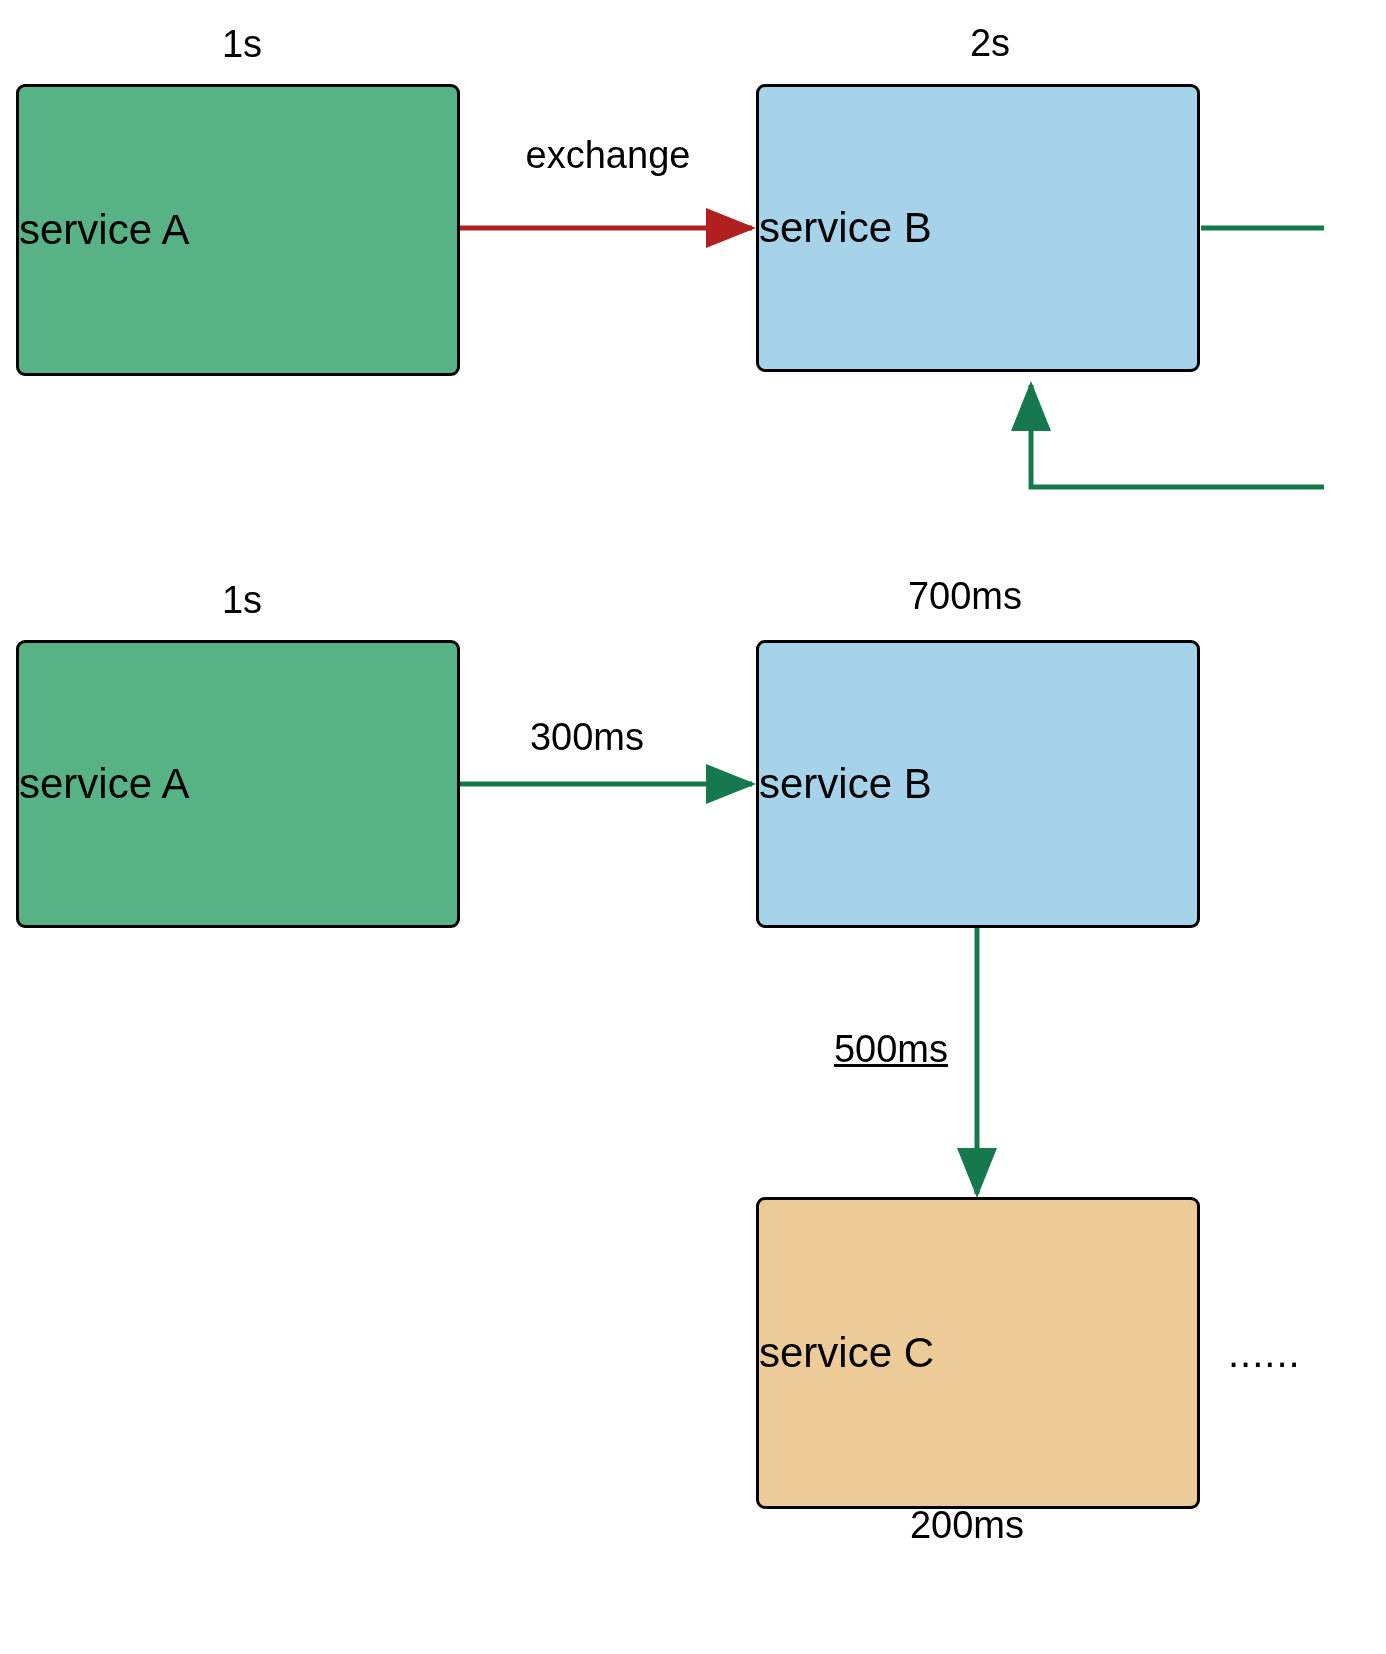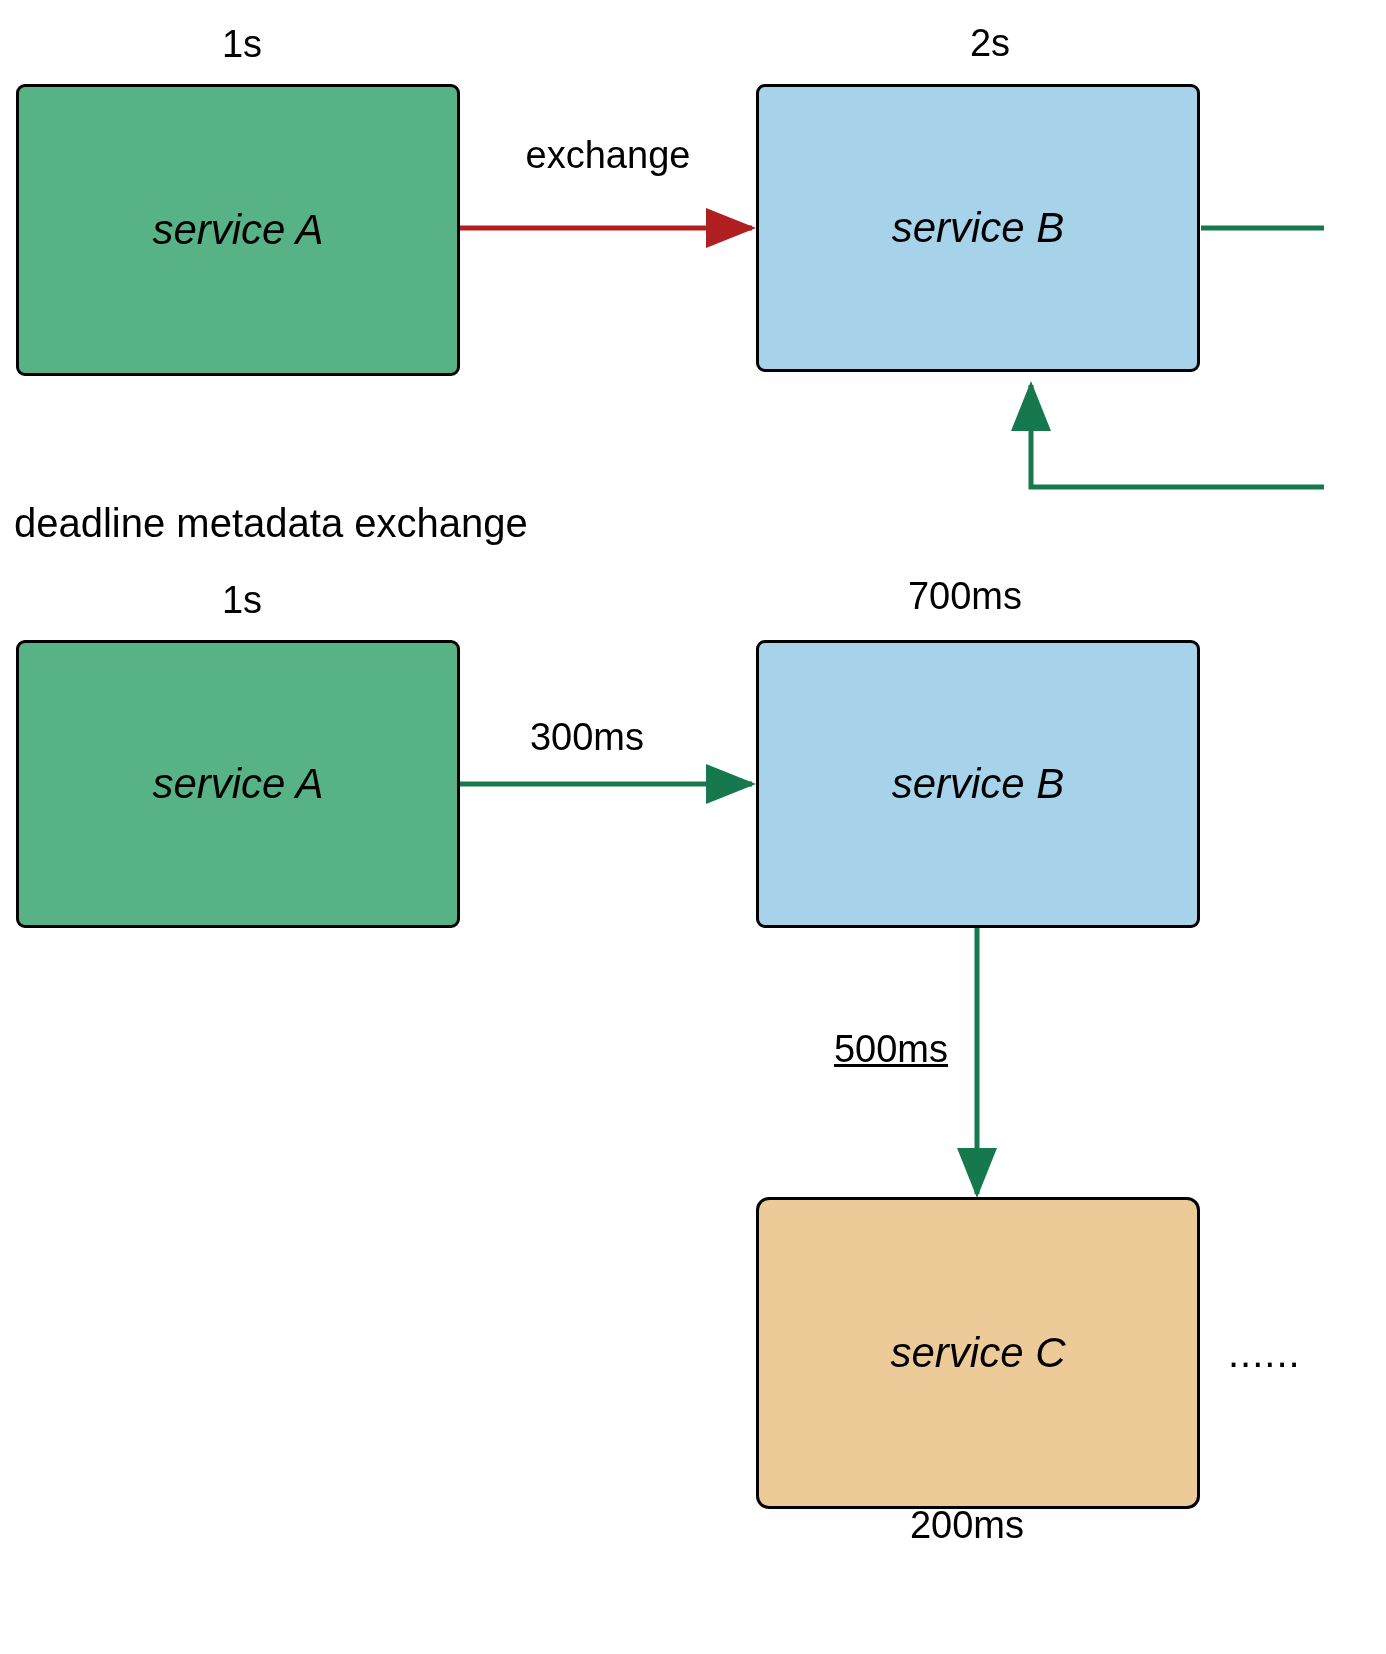--- a/index.html
+++ b/index.html
@@ -25,22 +25,21 @@
     width: 1386px;
     height: 1654px;
   }
   .node {
     position: absolute;
     box-sizing: border-box;
     border: 3px solid #000000;
     border-radius: 9px;
     display: flex;
     align-items: center;
-    justify-content: center;
-    font-style: italic;
+    justify-content: flex-start;
   }
   .node-label {
     font-size: 42px;
     line-height: 1;
     color: #000000;
     white-space: nowrap;
   }
   .free-label {
     position: absolute;
     font-size: 38px;
@@ -98,39 +97,38 @@
   </div>
 
   <div class="free-label centered" style="left:990px; top:24px;">2s</div>
 
   <div class="node" style="left:756px; top:84px; width:444px; height:288px; background:#a6d3ea;">
     <span class="node-label">service B</span>
   </div>
 
   <div class="free-label centered" style="left:608px; top:136px;">exchange</div>
 
-  <div class="section-title" style="left:14px; top:503px;">deadline metadata exchange</div>
 
   <div class="free-label centered" style="left:242px; top:581px;">1s</div>
 
   <div class="node" style="left:16px; top:640px; width:444px; height:288px; background:#57b286;">
     <span class="node-label">service A</span>
   </div>
 
   <div class="free-label centered" style="left:965px; top:577px;">700ms</div>
 
   <div class="node" style="left:756px; top:640px; width:444px; height:288px; background:#a6d3ea;">
     <span class="node-label">service B</span>
   </div>
 
   <div class="free-label centered" style="left:587px; top:718px;">300ms</div>
 
   <div class="free-label centered" style="left:891px; top:1030px;text-decoration:underline;">500ms</div>
 
-  <div class="node" style="left:756px; top:1197px; width:444px; height:312px; background:#edcb98;border-radius:13px;">
+  <div class="node" style="left:756px; top:1197px; width:444px; height:312px; background:#edcb98;">
     <span class="node-label">service C</span>
   </div>
 
   <div class="ellipsis" style="left:1228px; top:1333px;">......</div>
 
   <div class="free-label centered" style="left:967px; top:1506px;">200ms</div>
 
 </div>
 
 </body></html>

